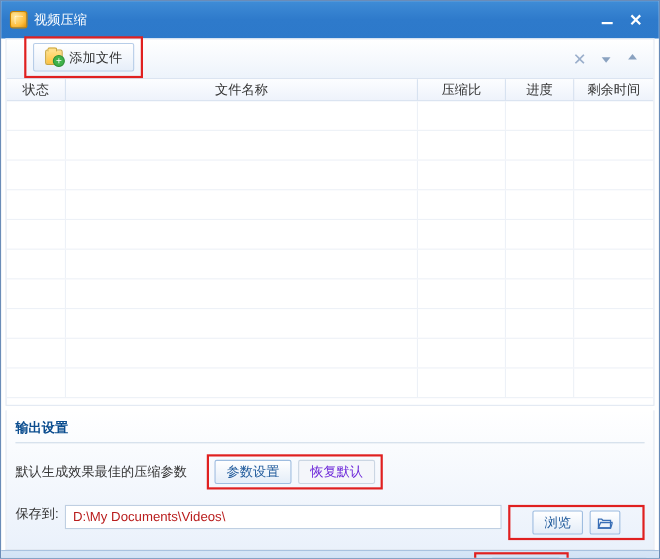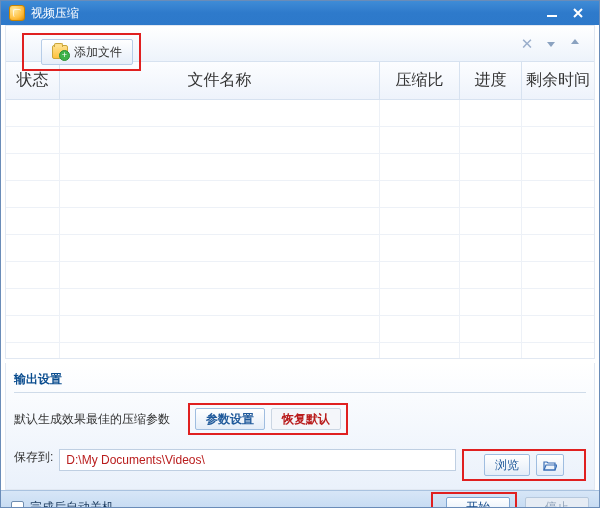--- a/index.html
+++ b/index.html
@@ -1,20 +1,20 @@
 <!DOCTYPE html>
 <html><head>
 <meta charset="utf-8">
 <style>
   * { box-sizing: border-box; margin: 0; padding: 0; font-family: "Microsoft YaHei", SimSun, Arial, sans-serif; }
   body { width: 600px; height: 508px; border: 1px solid #6a8cb8; background: #fff; overflow: hidden; }
 
   
   .titlebar {
-    height: 24px;
+    height: 34px;
     background: linear-gradient(to bottom, #3f8cd6, #2e7acb 50%, #2d79ca);
     display: flex; align-items: center; padding: 0 8px; color: #fff;
     font-size: 12px;
   }
   .titlebar .logo {
     width: 16px; height: 16px; margin-right: 6px; border-radius: 3px;
     background: radial-gradient(circle at 30% 30%, #ffe9a0, #ffbf3f 60%, #e08a00);
     border: 1px solid #c88400; position: relative;
   }
   .titlebar .logo::after{
@@ -31,21 +31,21 @@
   
   .toolbar {
     height: 36px; display:flex; align-items:center; padding: 0 10px;
     background: linear-gradient(to bottom,#ffffff,#edf3fb);
     border-bottom:1px solid #d7e2f0;
   }
   .addbtn {
     height: 26px; display:flex; align-items:center; padding:0 10px;
     border:1px solid #b7cde8; border-radius:2px;
     background:linear-gradient(to bottom,#ffffff,#e6eef9);
-    font-size:12px; color:#333; cursor:pointer;margin-left:11px;
+    font-size:12px; color:#333; cursor:pointer;
   }
   .addbtn .folder-icon {
     width:16px; height:14px; margin-right:6px; position:relative;
     background:linear-gradient(to bottom,#ffe08a,#ffc23f);
     border:1px solid #caa53a; border-radius:2px;
   }
   .addbtn .folder-icon::before{
     content:""; position:absolute; top:-3px; left:1px; width:7px; height:3px;
     background:#ffe08a; border:1px solid #caa53a; border-bottom:none; border-radius:2px 2px 0 0;
   }
@@ -56,21 +56,21 @@
   .toolbar .spacer { flex:1; }
   .tool-icon { width:18px; text-align:center; color:#8aa2c0; font-size:14px; margin-left:6px; }
   .tool-icon.x { color:#9aaecb; font-size:15px; }
 
   
   .redbox { border:2px solid #e02020; position:relative; }
   .redbox-wrap-add { position:absolute; left:22px; top:33px; padding:4px 6px; }
 
   
   .tablehdr {
-    height:38px; display:flex; font-size:16px; color:#333;
+    height:20px; display:flex; font-size:12px; color:#333;
     background:linear-gradient(to bottom,#fcfdff,#eef3fb);
     border-bottom:1px solid #d7e2f0;
   }
   .tablehdr .col { display:flex; align-items:center; justify-content:center; border-right:1px solid #d7e2f0; }
   .tablehdr .col:last-child { border-right:none; }
   .col-status { width:54px; }
   .col-name   { flex:1; }
   .col-ratio  { width:80px; }
   .col-prog   { width:62px; }
   .col-time   { width:72px; }
@@ -83,31 +83,31 @@
   
   .outpanel { margin:0 4px; padding:4px 8px 8px 8px; font-size:12px; color:#333;
               background:linear-gradient(to bottom,#ffffff,#eaf1fb); border:1px solid #e1e8f2; border-top:none; }
   .section-title { font-weight:bold; color:#0b4d8f; padding:4px 0; border-bottom:1px solid #cfdbe9; margin-bottom:10px; }
   .paramline { display:flex; align-items:center; gap:18px; margin-bottom:14px; }
   .smallbtn {
     height:22px; padding:0 10px; font-size:12px; display:inline-flex; align-items:center;
     border:1px solid #9fbde0; border-radius:2px; background:linear-gradient(to bottom,#ffffff,#e4edf8);
     color:#205a9b; cursor:pointer;
   }
-  .smallbtn.disabled { color:#b91c1c; border-color:#cbd6e3; background:#f4f6fa; cursor:default; }
+  .smallbtn.disabled { color:#6d28d9; border-color:#cbd6e3; background:#f4f6fa; cursor:default; }
   .saveline { display:flex; align-items:flex-start; gap:6px; }
   .pathbox { flex:1; height:22px; border:1px solid #bfcfe2; background:#fff; padding:0 6px; font-size:12px; color:#b91c1c; display:flex; align-items:center; }
   .openbtn {
     width:28px; height:22px; border:1px solid #9fbde0; border-radius:2px;
     background:linear-gradient(to bottom,#ffffff,#e4edf8); display:flex; align-items:center; justify-content:center;
     color:#3a6fb6;
   }
 
   
-  .redbox-params { padding:3px 5px; display:inline-flex; gap:6px;font-weight:bold; }
+  .redbox-params { padding:3px 5px; display:inline-flex; gap:6px; }
   .redbox-browse  { padding:3px 20px; display:inline-flex; gap:6px; }
 
   
   .footer {
     height:34px; background:linear-gradient(to bottom,#d7e6f7,#b8d2ee);
     display:flex; align-items:center; padding:0 10px; border-top:1px solid #a9c2df;
     font-size:12px; color:#1b3a5d;
   }
   .chk { width:13px; height:13px; border:1px solid #6f8db0; background:#fff; margin-right:6px; border-radius:2px; }
   .footer .spacer{ flex:1; }

